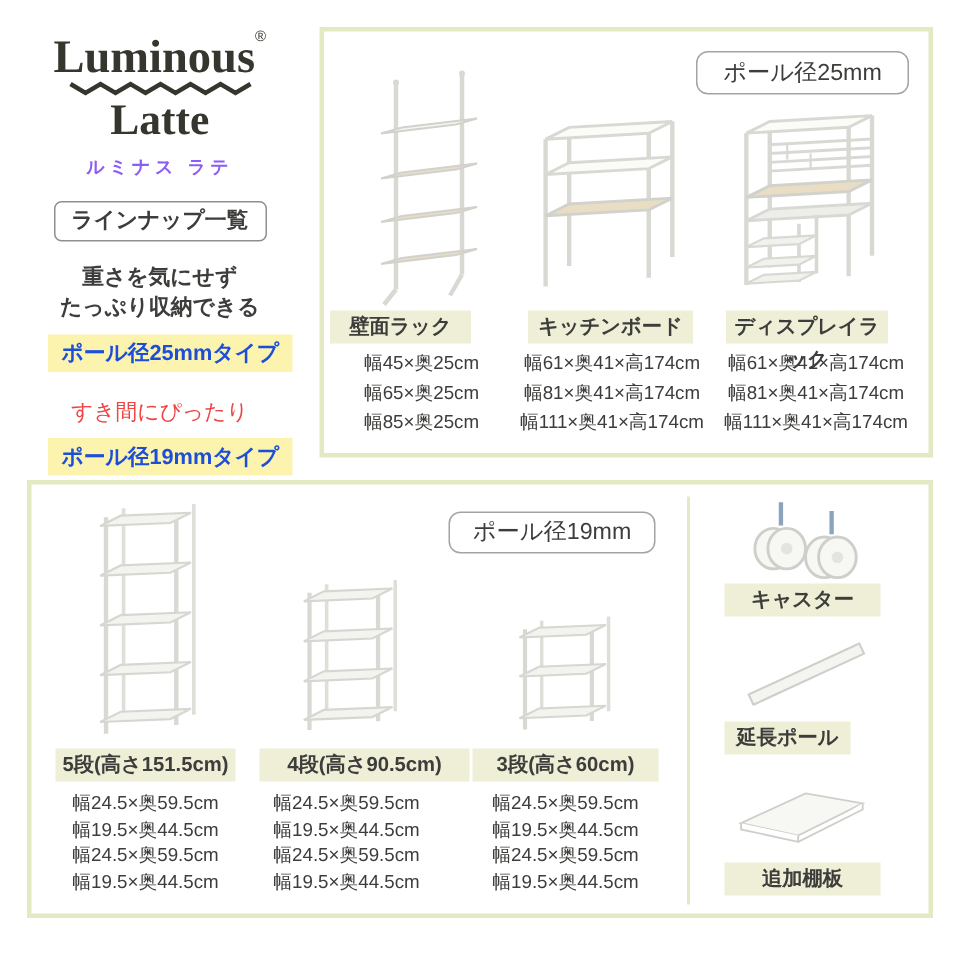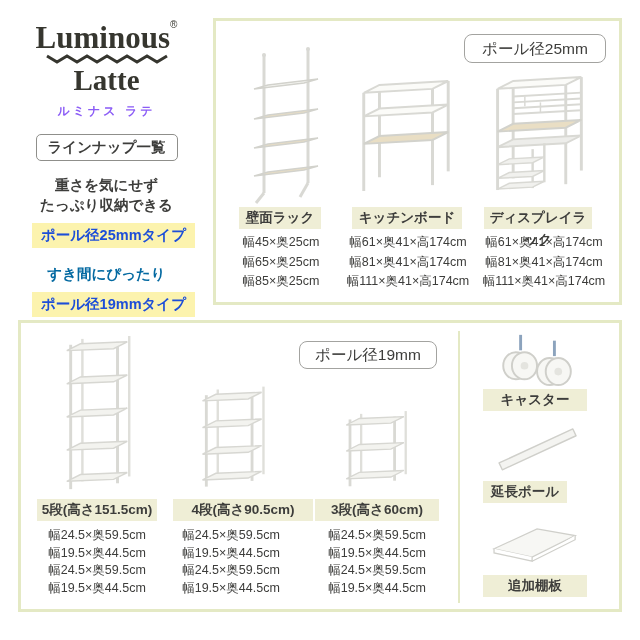--- a/index.html
+++ b/index.html
@@ -23,21 +23,21 @@
   .lineup-box {
     margin-top:17px; width:142px; height:27px; line-height:25px;
     border:1px solid #8f8f8b; border-radius:5px; background:#ffffff;
     font-size:14.5px; font-weight:bold; color:#3d3d3b;
   }
   .blurb { margin-top:14px; font-size:14.5px; font-weight:bold; line-height:20px; color:#3d3d3b; }
   .hl {
     display:inline-block; margin-top:8px; padding:3px 9px;
     background:#fcf3ae; font-size:14.5px; font-weight:bold; color:#1d4ed8;margin-left:14px;
   }
-  .blurb2 { margin-top:17px; font-size:14.5px; font-weight:bold; color:#0369a1; }
+  .blurb2 { margin-top:17px; font-size:14.5px; font-weight:normal; color:#ef4444; }
   
   .box { position:absolute; background:#ffffff; border:3px solid #e4e9c4; }
   .box-25 { left:213px; top:18px; width:409px; height:287px; }
   .box-19 { left:18px;  top:320px; width:604px; height:292px; }
   .pole-badge {
     position:absolute; background:#ffffff; border:1px solid #a3a3a0; border-radius:8px;
     font-size:15.5px; color:#3d3d3b; text-align:center;
   }
   .badge-25 { left:248px; top:13px; width:142px; height:29px; line-height:27px; }
   .badge-19 { left:278px; top:18px; width:138px; height:28px; line-height:26px; }
@@ -122,21 +122,21 @@
       <line x1="60" y1="30" x2="60" y2="40" stroke="#d9d9d4" stroke-width="1.5"></line>
       <polygon points="16,60 86,56 102,48 32,52" fill="#e9dec4" stroke="#d2d2cc" stroke-width="2"></polygon>
       <polygon points="16,76 86,72 102,64 32,68" fill="#ededea" stroke="#d9d9d4" stroke-width="2"></polygon>
       <line x1="52" y1="78" x2="52" y2="118" stroke="#d9d9d4" stroke-width="2.5"></line>
       <line x1="64" y1="72" x2="64" y2="112" stroke="#d9d9d4" stroke-width="2.5"></line>
       <polygon points="16,94 52,92 64,86 28,88" fill="#f1f1ee" stroke="#d9d9d4" stroke-width="1.5"></polygon>
       <polygon points="16,108 52,106 64,100 28,102" fill="#f1f1ee" stroke="#d9d9d4" stroke-width="1.5"></polygon>
       <polygon points="16,119 52,117 64,111 28,113" fill="#f1f1ee" stroke="#d9d9d4" stroke-width="1.5"></polygon>
     </svg>
 
-    <div class="tag" style="left:23px;  top:186px; width:82px;text-align:center;">壁面ラック</div>
+    <div class="tag" style="left:4px;  top:186px; width:94px;text-align:center;">壁面ラック</div>
     <div class="tag" style="left:136px; top:186px; width:110px;">キッチンボード</div>
     <div class="tag" style="left:268px; top:186px; width:108px;">ディスプレイラック</div>
 
     <div class="sizes sizes-25" style="left:6px; width:118px;">
       <div>幅45×奥25cm</div>
       <div>幅65×奥25cm</div>
       <div>幅85×奥25cm</div>
     </div>
     <div class="sizes sizes-25" style="left:128px; width:128px;">
       <div>幅61×奥41×高174cm</div>

